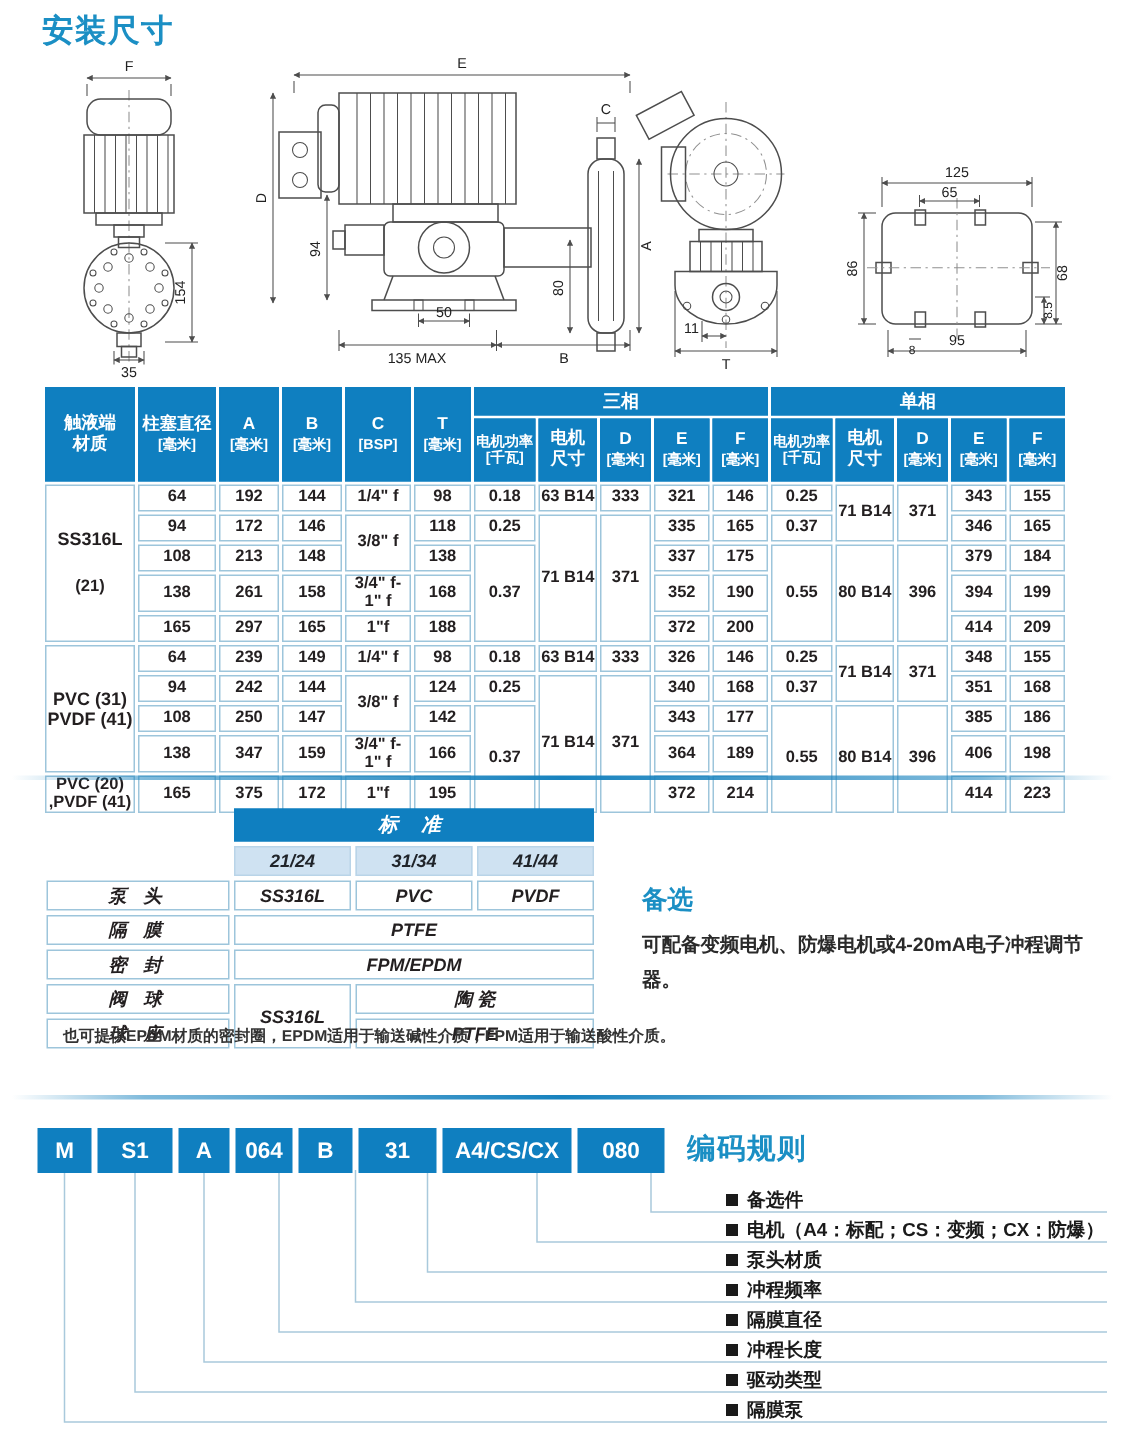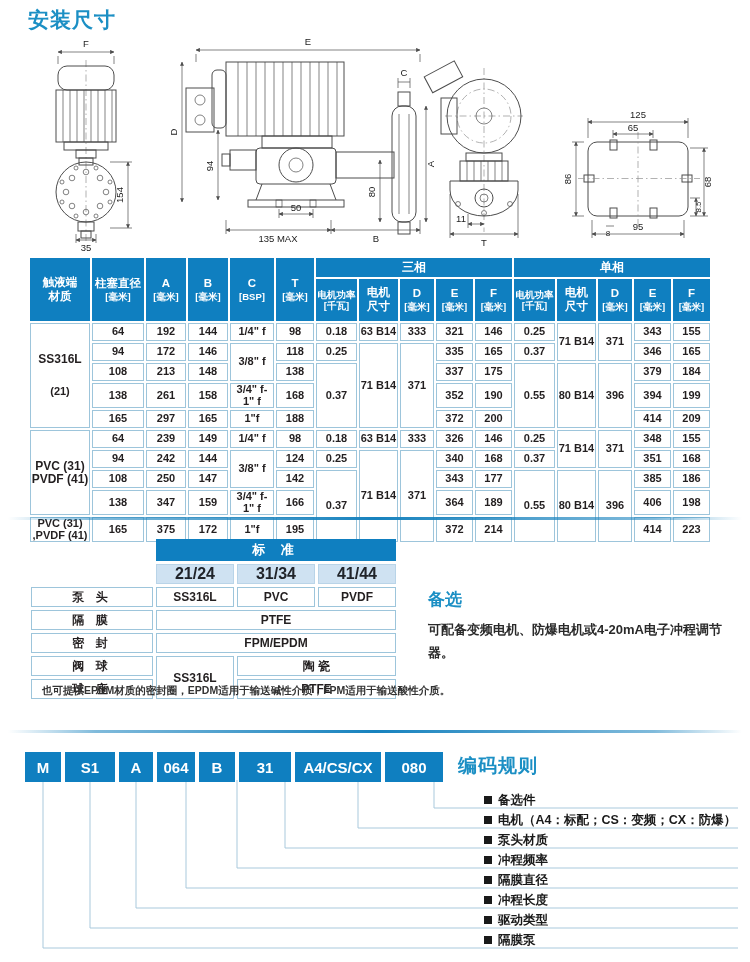--- a/index.html
+++ b/index.html
@@ -33,25 +33,25 @@
   td.mats { font-size:7.5px; font-weight:bold; }
   td.csm { font-size:9px; }
 
   
   .divider { left:8px; right:8px; height:2.5px;
     background:linear-gradient(90deg, rgba(23,130,190,0) 0%, rgba(23,130,190,.55) 12%, #1782be 50%, rgba(23,130,190,.55) 88%, rgba(23,130,190,0) 100%); }
   .d1 { top:517px; } .d2 { top:730px; }
 
   
   .mat-wrap { left:28px; top:536px; }
-  table.mat { border-collapse:separate; border-spacing:3px; table-layout:fixed; }
+  table.mat { border-collapse:separate; border-spacing:3px; table-layout:fixed;font-style:italic; }
   table.mat td, table.mat th { border:1px solid #9dc5db; background:#fff; text-align:center; vertical-align:middle; color:#231f20; font-size:12px; font-weight:bold; height:20px; padding:0; }
   table.mat .blank { border:none; background:transparent; }
   table.mat th.std { background:#0f7fc0; border-color:#0f7fc0; color:#fff; font-size:13px; letter-spacing:6px; height:22px; }
-  table.mat th.sub { background:#cfe2f2; border-color:#b9d4e8; color:#20242a; font-size:16px; height:20px; }
+  table.mat th.sub { background:#cfe2f2; border-color:#b9d4e8; color:#20242a; font-size:12px; height:20px; }
   td.lbl { text-align:left; padding-left:14px; letter-spacing:4px; font-size:13px; }
   .footnote { left:42px; top:684px; width:420px; font-size:10.5px; color:#333; font-weight:bold; }
 
   
   .optional { left:428px; top:588px; width:312px; }
   .opt-title { font-size:17px; font-weight:bold; color:#1b8fc4; margin-bottom:8px; }
   .opt-text { font-size:13px; color:#2a2a2a; line-height:1.75; font-weight:bold; }
 
   
   #coding-svg { left:0; top:750px; }
@@ -477,21 +477,21 @@
           <td>347</td>
           <td>159</td>
           <td class="csm">3/4" f-1" f</td>
           <td>166</td>
       <td>364</td>
           <td>189</td>
       <td>406</td>
           <td>198</td>
     </tr>
     <tr>
-      <td class="mats">PVC (31) ,PVDF (41)</td>
+      <td class="mats">PVC (20) ,PVDF (41)</td>
       <td>165</td>
           <td>375</td>
           <td>172</td>
           <td>1"f</td>
           <td>195</td>
       <td>372</td>
           <td>214</td>
       <td>414</td>
           <td>223</td>
     </tr>

